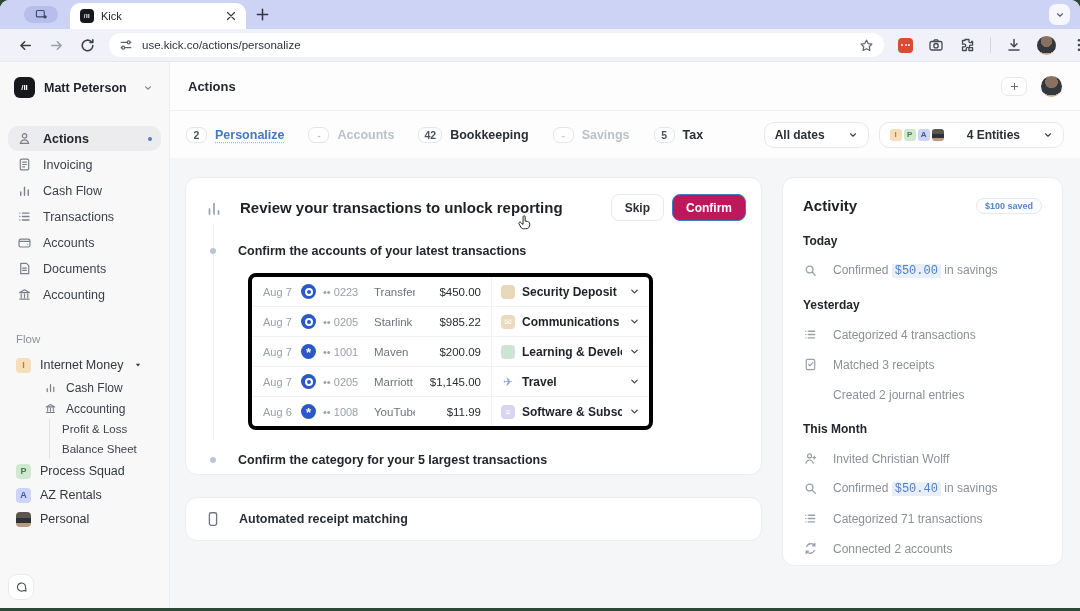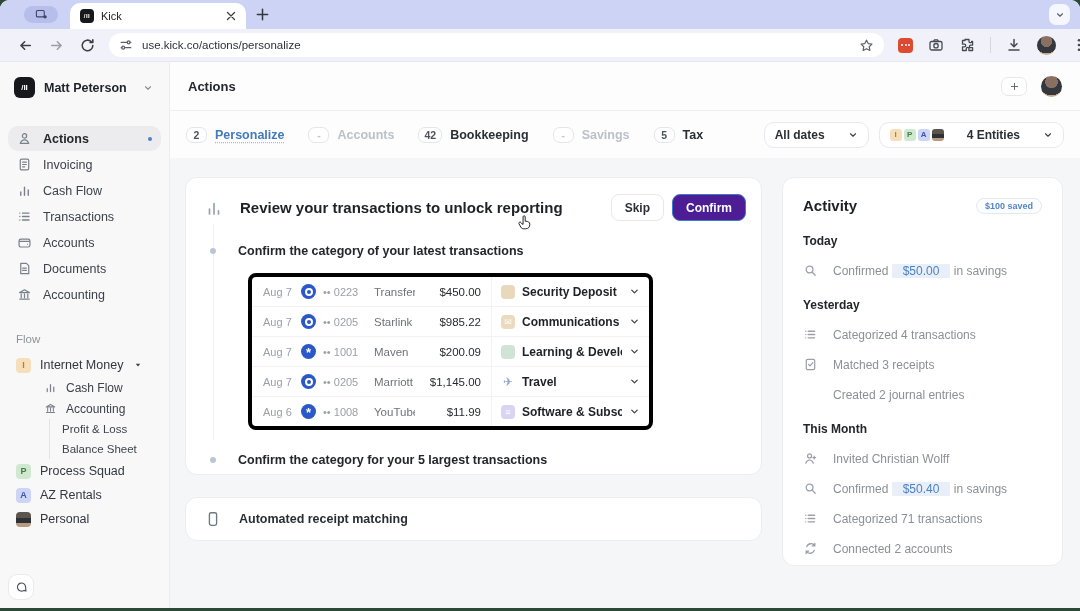--- a/index.html
+++ b/index.html
@@ -88,21 +88,21 @@
 
   .content{position:absolute;top:96px;left:0;right:0;bottom:0;background:#f5f6f8;}
   .card{position:absolute;background:#fff;border:1px solid #ebedf0;border-radius:12px;box-sizing:border-box;}
   .main-card{left:15px;top:19px;width:577px;height:298px;}
   .timeline{position:absolute;left:27px;top:46px;height:216px;width:1px;background:#eff1f4;}
   .card-head{display:flex;align-items:center;padding:16px 15px 0 18px;position:relative;}
   .card-ico{width:20px;height:20px;color:#99a1ab;flex:none;}
   .card-title{font-size:15px;font-weight:bold;color:#1e2126;margin-left:16px;flex:1;}
   .btn{height:27px;border-radius:8px;font-size:12px;font-weight:bold;display:flex;align-items:center;padding:0 13px;box-sizing:border-box;}
   .btn.ghost{background:#fff;border:1px solid #e6e8ec;color:#2c3036;margin-right:8px;}
-  .btn.primary{background:#4c1d95;border:1px solid #3d7cc7;color:#fff;}
+  .btn.primary{background:#be185d;border:1px solid #3d7cc7;color:#fff;}
   .step{display:flex;align-items:center;padding-left:24px;gap:22px;position:relative;}
   .step-dot{width:6px;height:6px;border-radius:50%;background:#b9c5d9;flex:none;}
   .step-label{font-size:12.5px;font-weight:bold;color:#23262b;}
   .step1{margin-top:23px;}
   .step2{margin-top:23px;}
   .txn-table{margin:15px 0 0 62px;width:397px;border:4px solid #000000;border-radius:8px;overflow:hidden;background:#fff;}
   .txn-row{display:flex;align-items:center;height:29px;border-bottom:1px solid #f1f2f4;}
   .txn-row:last-child{border-bottom:none;}
   .txn-date{width:33px;margin-left:11px;font-size:11px;color:#9aa0a8;flex:none;}
   .bank{width:15px;height:15px;border-radius:50%;background:#2a58c6;position:relative;flex:none;margin-left:5px;}
@@ -122,21 +122,21 @@
 
   .activity{left:612px;top:19px;width:281px;height:389px;padding:19px 20px;}
   .act-head{display:flex;align-items:center;}
   .act-title{font-size:15px;font-weight:bold;color:#1e2126;flex:1;}
   .act-badge{font-size:9px;font-weight:bold;color:#5685c5;border:1px solid #e4e8ef;border-radius:9px;padding:2px 8px;background:#fcfdfe;}
   .act-header{font-size:12px;font-weight:bold;color:#23262b;margin-top:20px;}
   .act-item{display:flex;align-items:center;margin-top:15px;}
   .act-icon{width:15px;height:15px;color:#9aa0a8;flex:none;}
   .act-icon .photo{width:16px;height:16px;border-radius:5px;background:linear-gradient(180deg,#5c554e 0 40%,#2e3238 41% 75%,#b99a80 76%);}
   .act-text{font-size:12px;color:#8b9096;margin-left:15px;}
-  .act-amount{color:#4d82c4;background:rgba(96,145,205,.14);border-radius:1px;padding:0 11px;}
+  .act-amount{color:#4d82c4;background:rgba(96,145,205,.14);border-radius:1px;padding:0 3px;font-family:Liberation Mono, monospace;}
 
   .cursor{position:absolute;left:516px;top:214px;width:17px;height:19px;z-index:50;}
 </style>
 </head>
 <body>
 
 <div class="frame">
 <div class="stage">
 
   <div class="tabstrip">
@@ -447,21 +447,21 @@
                   <svg viewBox="0 0 20 20" fill="none" stroke="currentColor" stroke-width="1.7" stroke-linecap="round">
                     <path d="M5.5 16v-5M10 16V5.5M14.5 16v-3.2"></path>
                   </svg>
                 </span>
             <span class="card-title">Review your transactions to unlock reporting</span>
             <div class="btn ghost">Skip</div>
             <div class="btn primary">Confirm</div>
           </div>
           <div class="step step1">
             <span class="step-dot"></span>
-            <span class="step-label">Confirm the category of your latest transactions</span>
+            <span class="step-label">Confirm the accounts of your latest transactions</span>
           </div>
           <div class="txn-table">
                 <div class="txn-row">
     <span class="txn-date">Aug 7</span>
     <span class="bank target"></span>
     <span class="txn-acct">•• 0223</span>
     <span class="txn-name">Transfer</span>
     <span class="txn-amount">$450.00</span>
     <div class="txn-cat">
       <span class="cat-badge" style="background: rgb(233, 217, 186);"></span>

